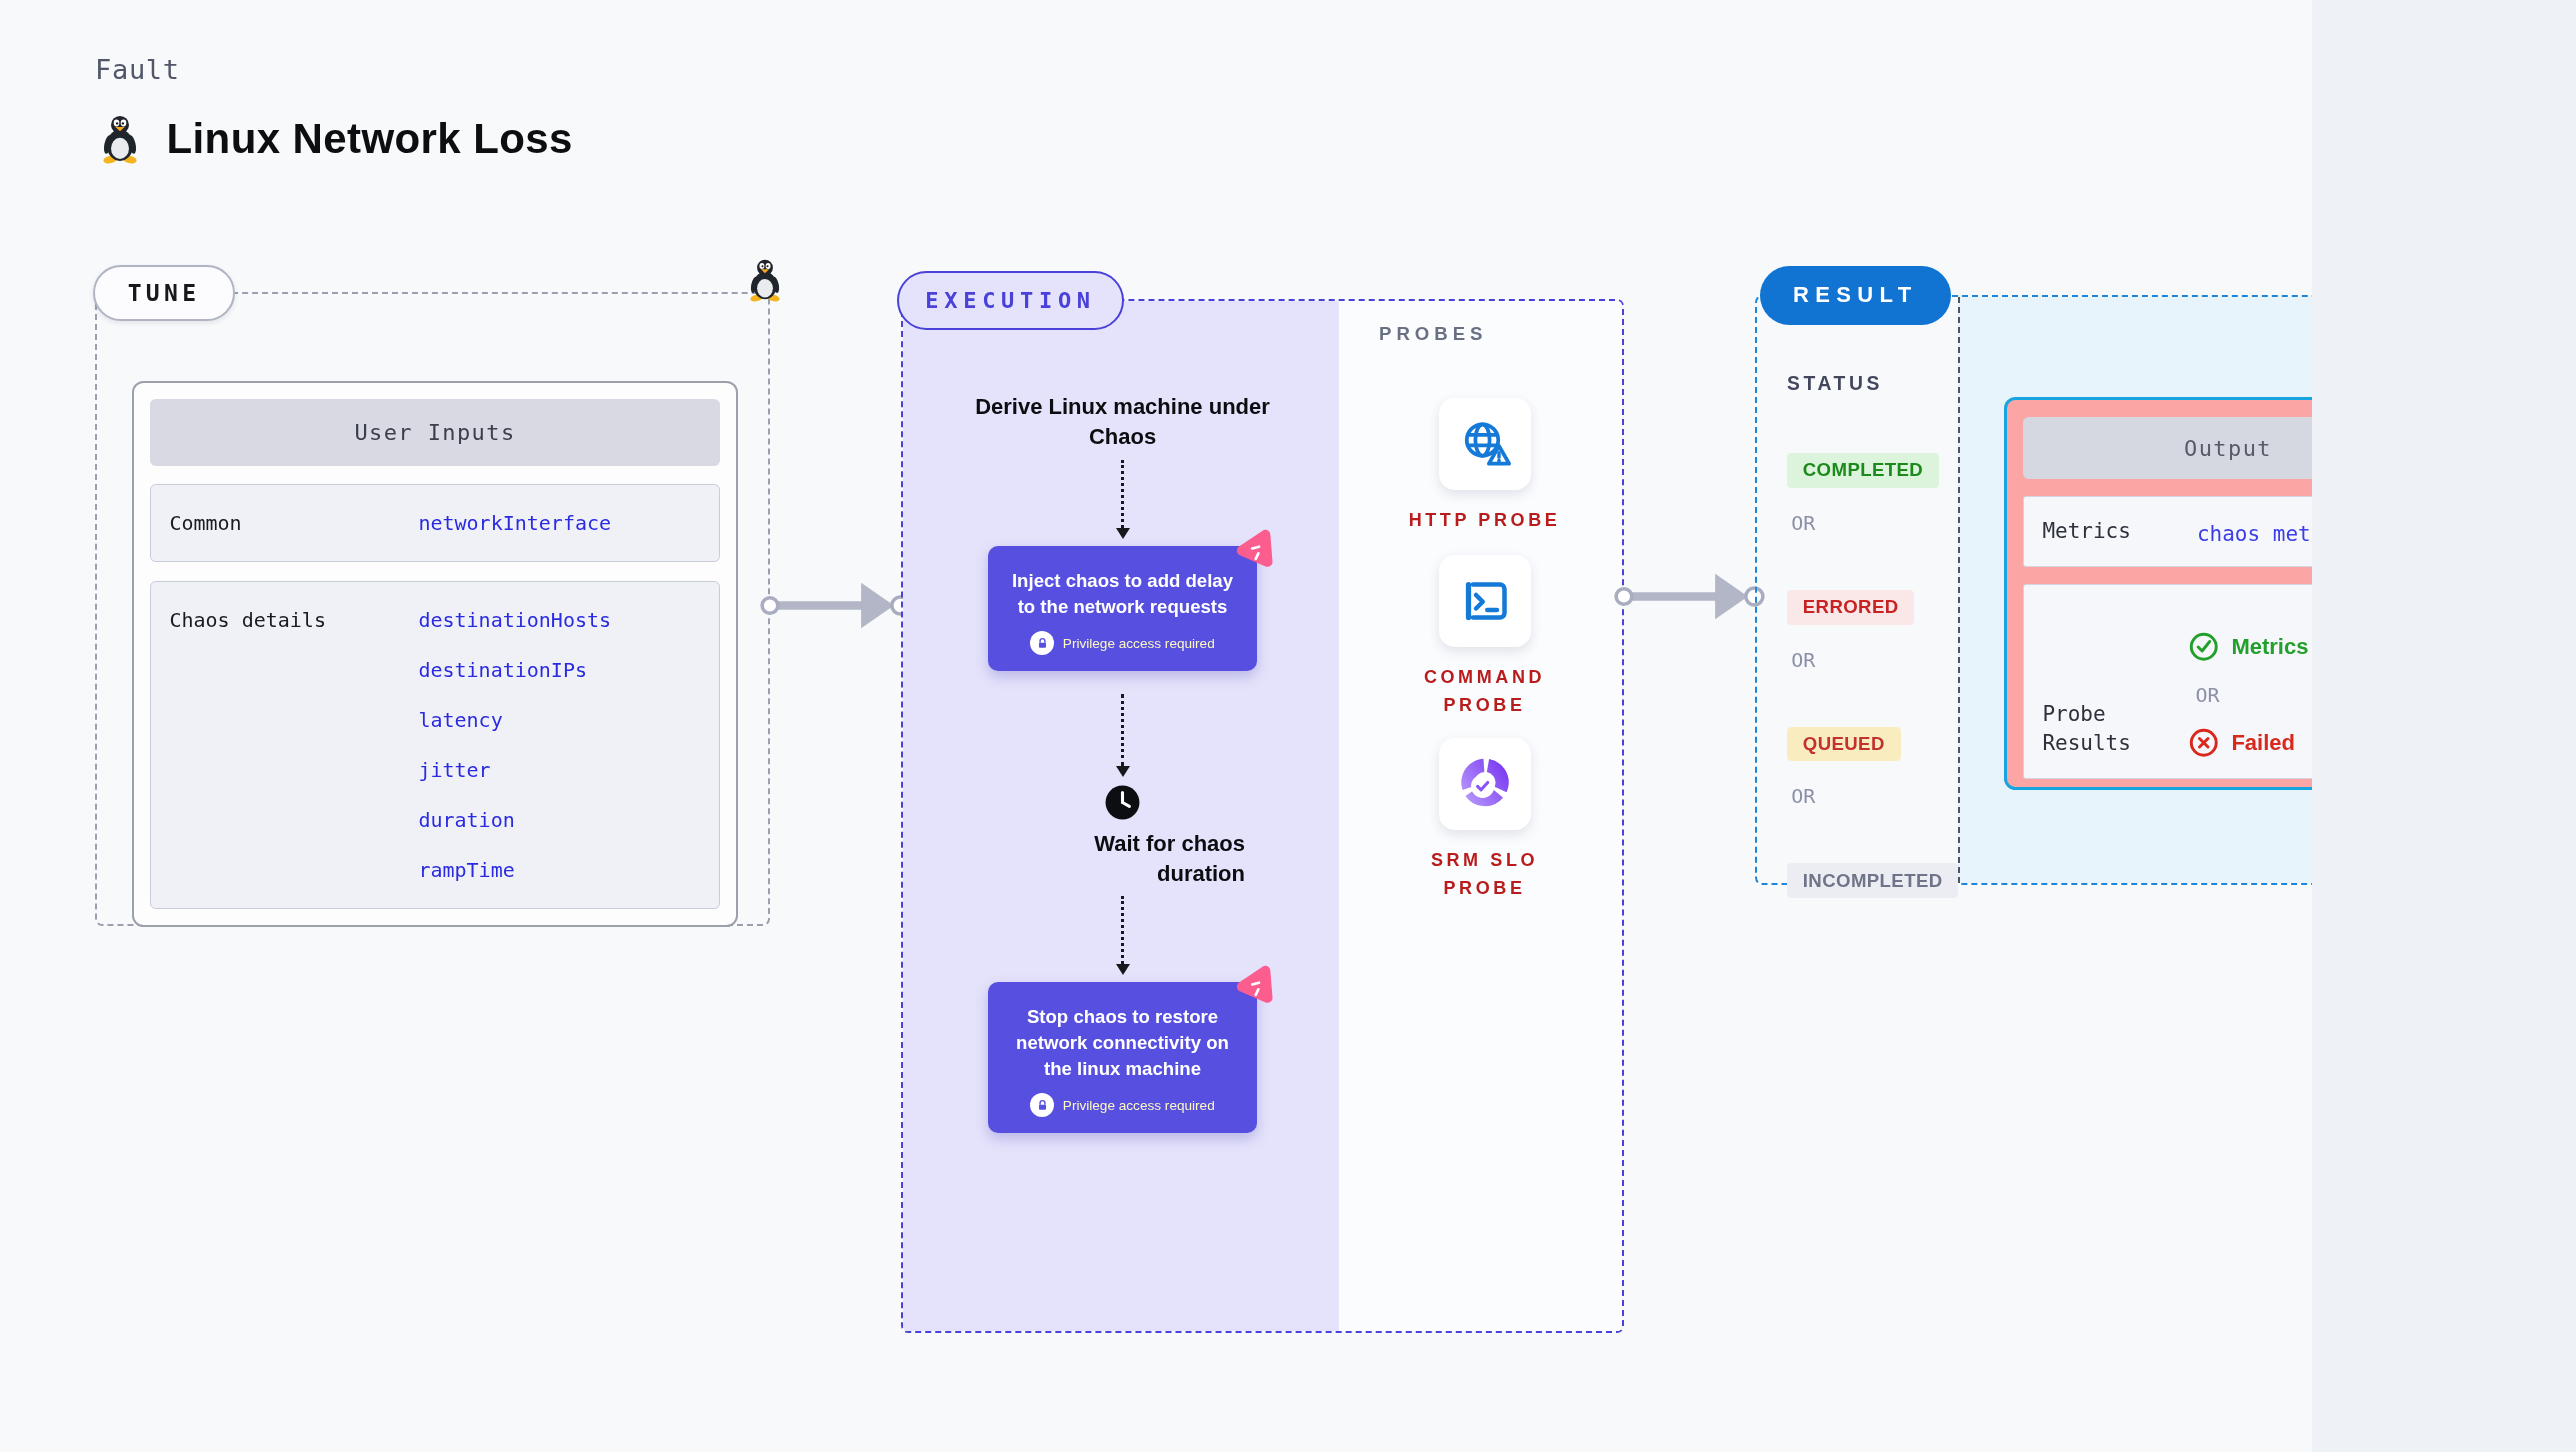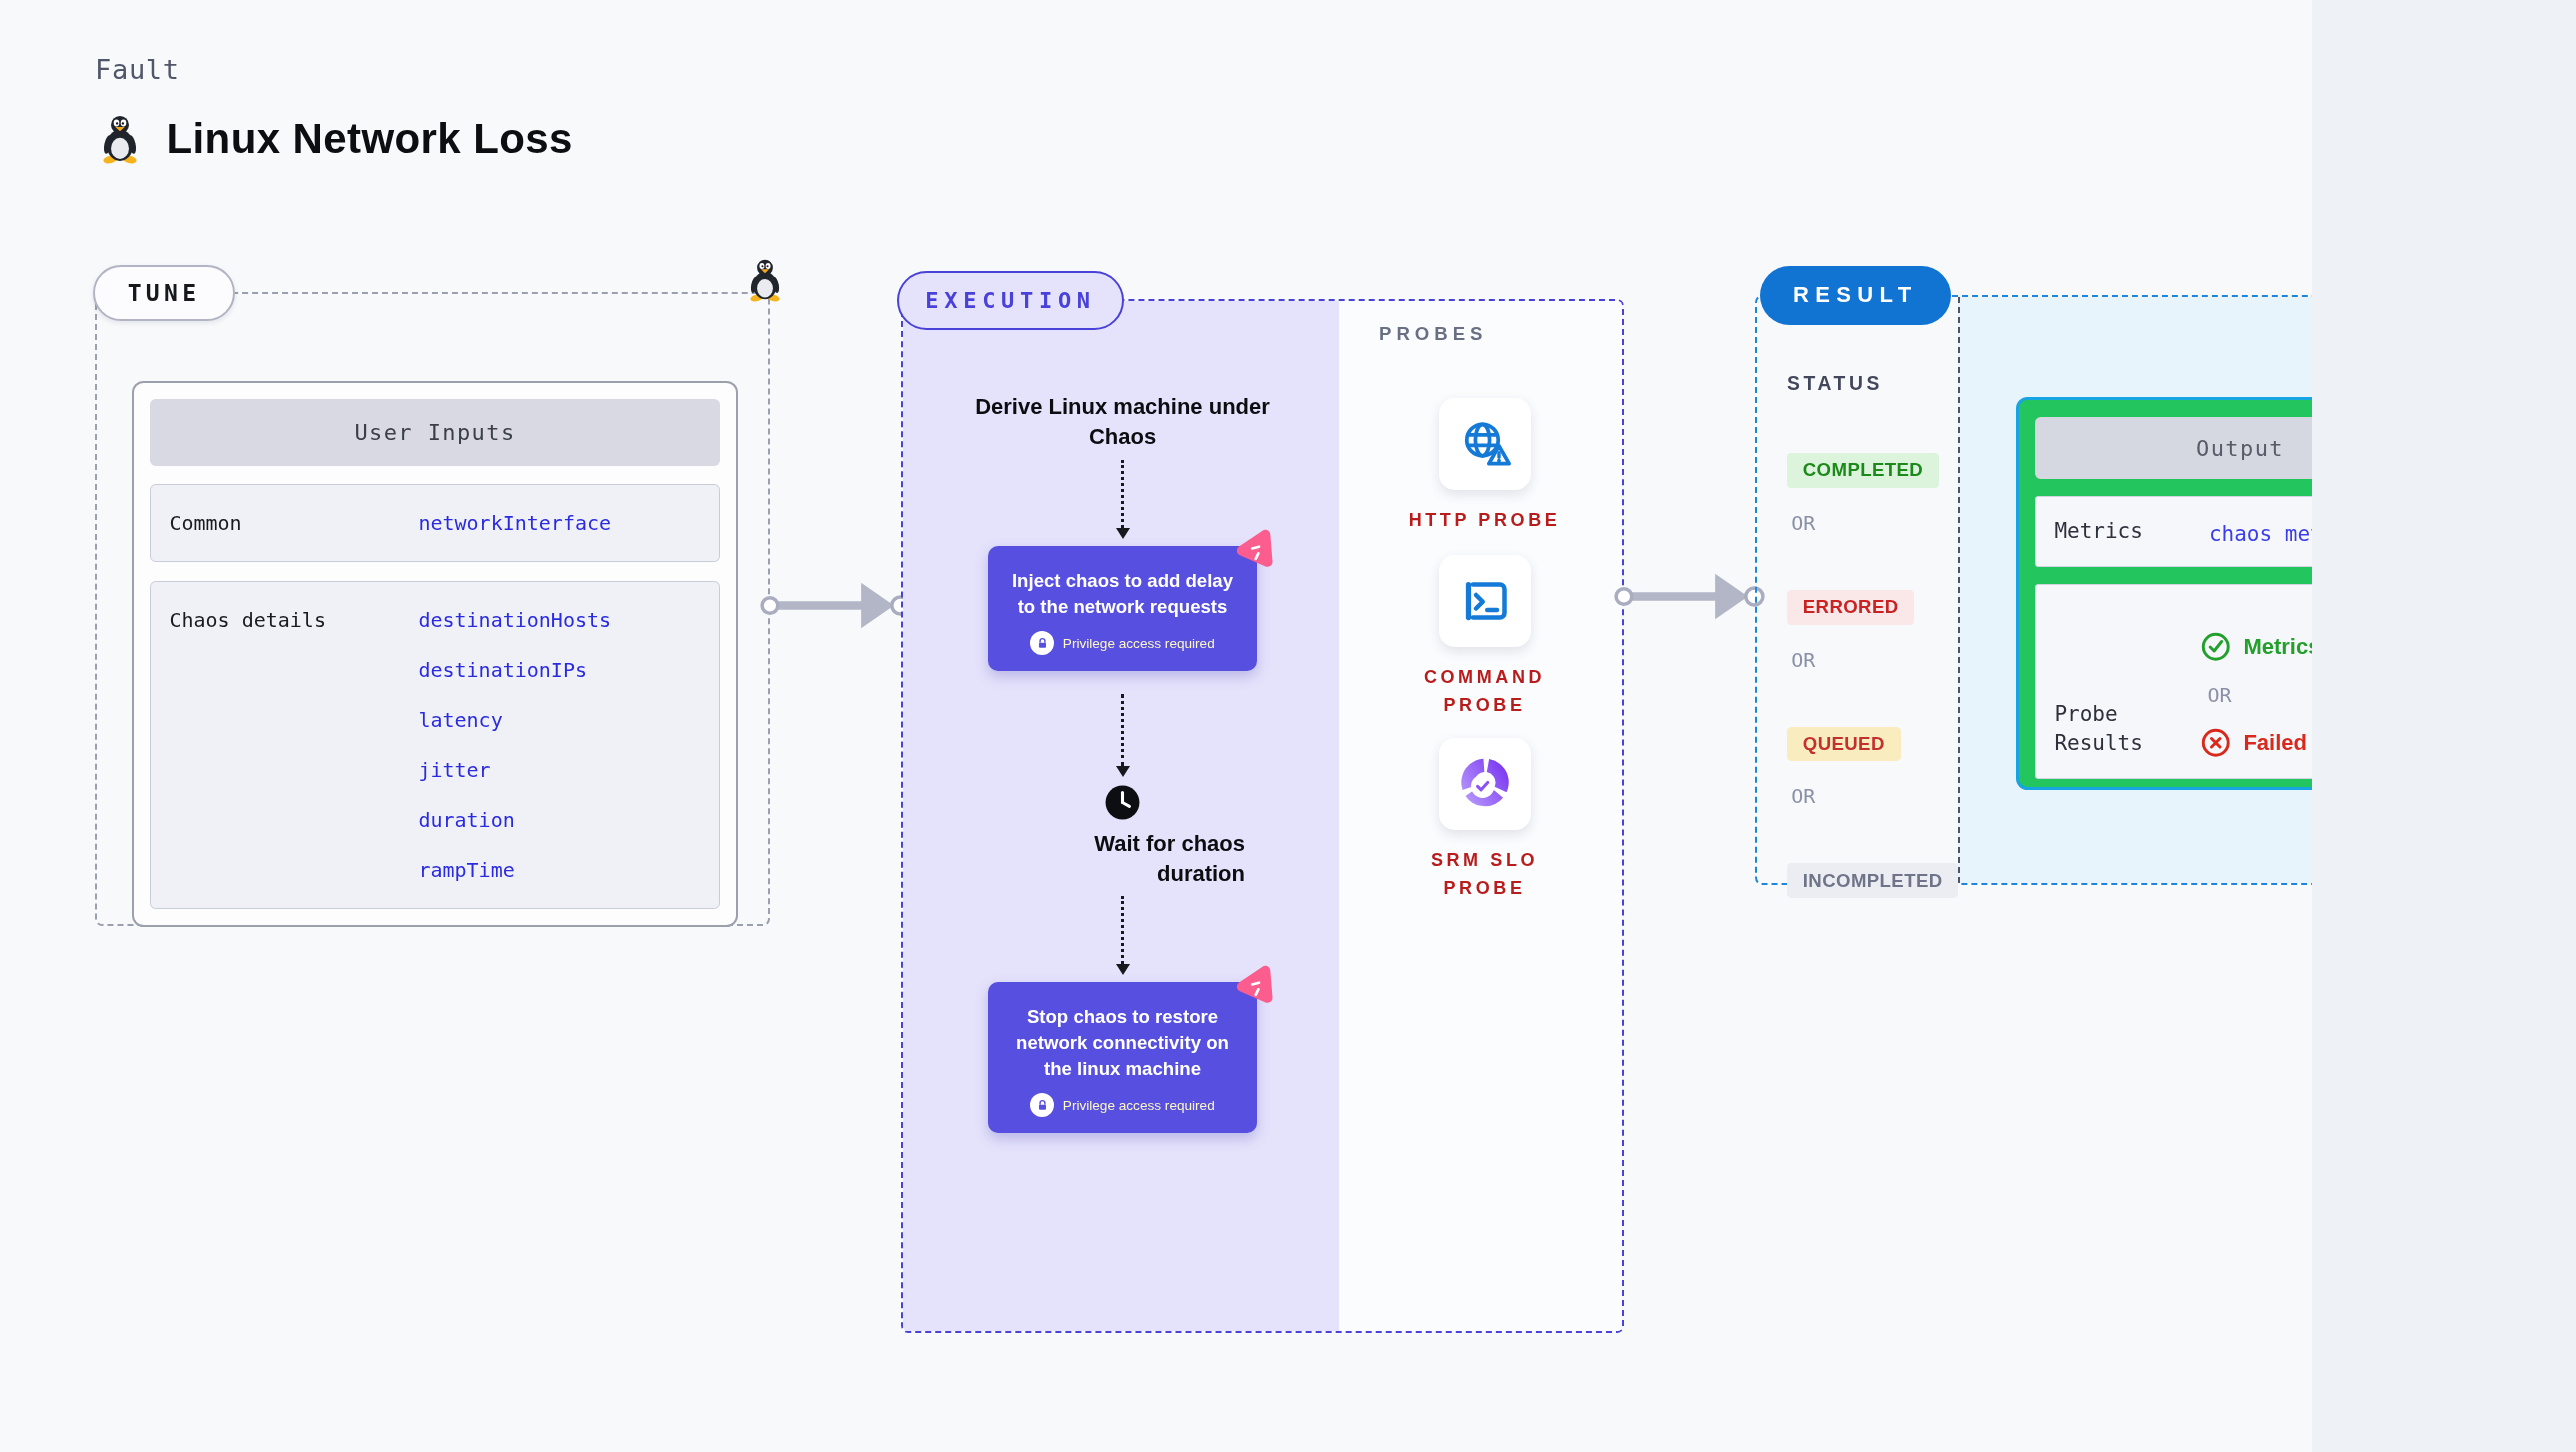--- a/index.html
+++ b/index.html
@@ -105,22 +105,22 @@
   .status-badge { display:inline-flex; padding:6.4px 15.8px; border-radius:4.3px;
                   font-size:18.6px; font-weight:800; letter-spacing:0.4px;margin-top:32px; }
   .status-badge.completed  { background:#dcf3dc; color:#1b8a1b; }
   .status-badge.errored    { background:#fae7e7; color:#c92222; }
   .status-badge.queued     { background:#f9edc0; color:#c43030; }
   .status-badge.incompleted{ background:#ebedf3; color:#6f7488; }
   .or-text { font-family:"DejaVu Sans Mono",monospace; font-size:20px;
              color:#8b90a6; padding-left:4.3px; }
 
   .output-card { left:247px; top:100px; width:448px; height:393px;
-                 background:#22c55e; border:3.6px solid #16a5e0; border-radius:11.5px;
-                 padding:17px 15.8px;margin-left:12px; }
+                 background:#fca5a5; border:3.6px solid #16a5e0; border-radius:11.5px;
+                 padding:17px 15.8px; }
   .output-header { height:62px; background:#d6d8e1; border-radius:5.7px;
                    display:flex; align-items:center; justify-content:center;
                    font-family:"DejaVu Sans Mono",monospace; font-size:22px;
                    color:#575c68; letter-spacing:1.4px; }
   .output-row { margin-top:17px; background:#f6f7fb; border:1.4px solid #d3d6e2;
                 border-radius:3px; padding:20px 18.6px; display:flex; align-items:flex-end;
                 font-family:"DejaVu Sans Mono",monospace; font-size:21px; }
   .output-row .row-label { width:133px; flex-shrink:0; color:#2d313b; line-height:1.4; }
   .output-row .metric-value { margin-left:21.5px; color:#3b3ee8; }
   .probe-results-col { margin-left:13px; display:flex; flex-direction:column; align-items:flex-start; }

